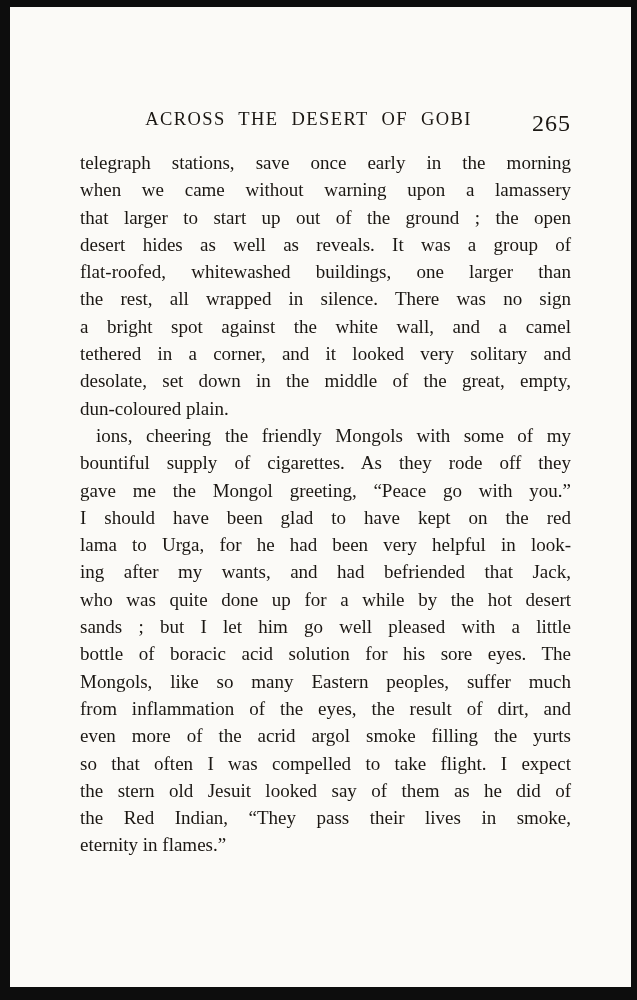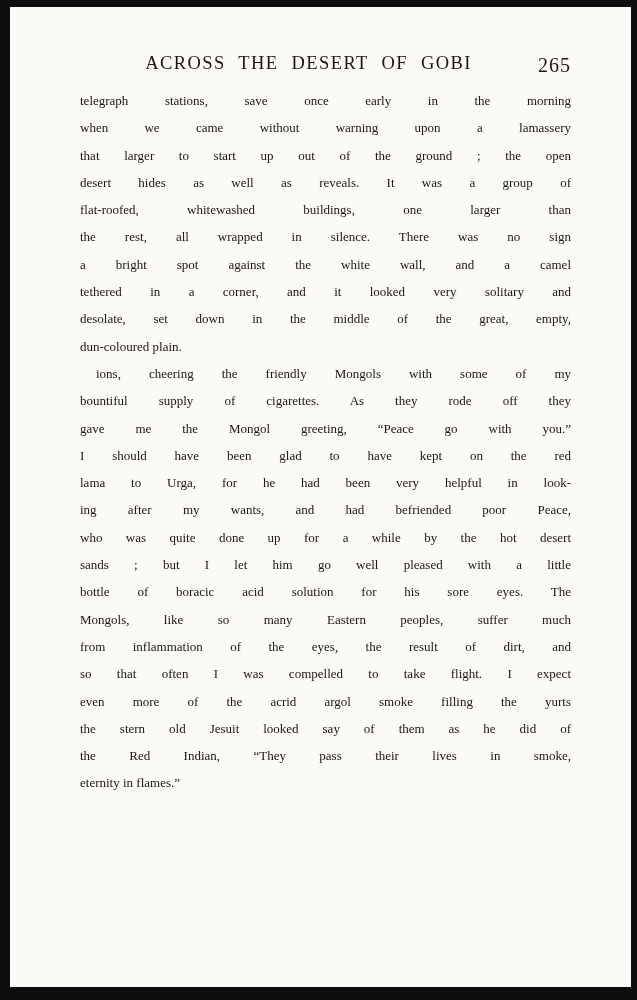--- a/index.html
+++ b/index.html
@@ -22,42 +22,42 @@
     color: #1b1713;
   }
   .text-col {
     position: absolute;
     left: 70px;
     top: 0;
     width: 491px;
   }
   .page-header {
     position: relative;
-    margin-top: 46px;
+    margin-top: 102px;
     height: 24px;
     font-size: 18.5px;
     letter-spacing: 1.4px;
     word-spacing: 7px;
     white-space: nowrap;
   }
   .page-header .title {
     text-align: center;
     padding-right: 34px; 
   }
   .page-header .num {
     position: absolute;
     right: 0;
     top: 1px;
-    font-size: 20px;
+    font-size: 24px;
     letter-spacing: 1px;
     word-spacing: normal;
   }
   .body-text {
-    margin-top: 10px;
-    font-size: 13px;
+    margin-top: 16px;
+    font-size: 19px;
     line-height: 27.3px;
   }
   .paragraph { margin: 0; }
   .line {
     text-align: justify;
     text-align-last: justify;
   }
   .line.last {
     text-align-last: left;
   }
@@ -86,27 +86,27 @@
           <div class="line">tethered in a corner, and it looked very solitary and</div>
           <div class="line">desolate, set down in the middle of the great, empty,</div>
           <div class="line last">dun-coloured plain.</div>
         </div>
         <div class="paragraph indent">
           <div class="line">ions, cheering the friendly Mongols with some of my</div>
           <div class="line">bountiful supply of cigarettes.  As they rode off they</div>
           <div class="line">gave me the Mongol greeting, “Peace go with you.”</div>
           <div class="line">I should have been glad to have kept on the red</div>
           <div class="line">lama to Urga, for he had been very helpful in look-</div>
-          <div class="line">ing after my wants, and had befriended poor Peace,</div>
+          <div class="line">ing after my wants, and had befriended that Jack,</div>
           <div class="line">who was quite done up for a while by the hot desert</div>
           <div class="line">sands ; but I let him go well pleased with a little</div>
           <div class="line">bottle of boracic acid solution for his sore eyes.  The</div>
           <div class="line">Mongols, like so many Eastern peoples, suffer much</div>
           <div class="line">from inflammation of the eyes, the result of dirt, and</div>
+          <div class="line">even more of the acrid argol smoke filling the yurts</div>
           <div class="line">so that often I was compelled to take flight.  I expect</div>
-          <div class="line">even more of the acrid argol smoke filling the yurts</div>
           <div class="line">the stern old Jesuit looked say of them as he did of</div>
           <div class="line">the Red Indian, “They pass their lives in smoke,</div>
           <div class="line last">eternity in flames.”</div>
         </div>
       </div>
   </div>
 </div>
 
 </body></html>

